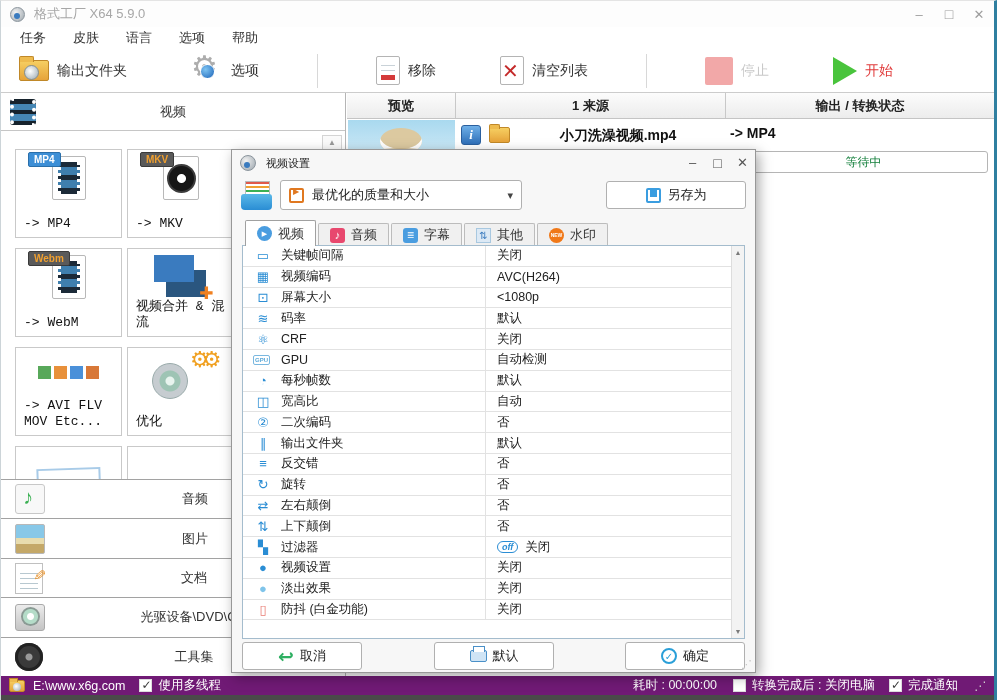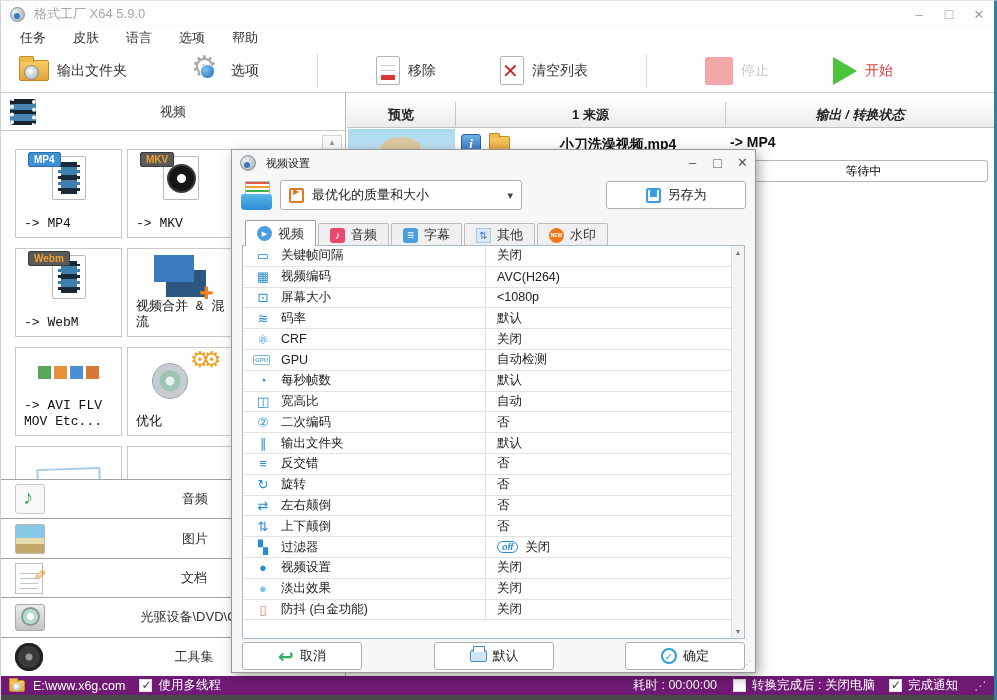--- a/index.html
+++ b/index.html
@@ -72,36 +72,36 @@
   .cat-audio{width:30px;height:30px;background:#f8f8f8;border:1px solid #c8c8c8;border-radius:3px;}
   .cat-audio::before{content:"♪";position:absolute;left:7px;top:1px;font-size:20px;color:#3cb054;}
   .cat-image{width:30px;height:30px;border:1px solid #b8b8b8;border-radius:2px;background:linear-gradient(180deg,#88c8e8 0 45%,#e8dcae 45% 68%,#c4a868 68%);}
   .cat-doc{width:28px;height:31px;background:#fff;border:1px solid #c0c0c0;background-image:repeating-linear-gradient(180deg,transparent 0 4px,#b8c8d0 4px 5px);background-size:18px 22px;background-position:4px 5px;background-repeat:no-repeat;}
   .cat-doc::after{content:"✎";position:absolute;right:-4px;top:2px;color:#e8922a;font-size:15px;transform:rotate(95deg);}
   .cat-disc{width:30px;height:27px;background:linear-gradient(180deg,#ececec,#c4c4c4);border:1px solid #aaa;border-radius:3px;}
   .cat-disc::before{content:"";position:absolute;left:5px;top:2px;width:19px;height:19px;border-radius:50%;background:radial-gradient(circle,#fff 0 3px,#b4dcc8 4px 7px,#8a9a94 8px);}
   .cat-tools{width:28px;height:28px;border-radius:50%;background:radial-gradient(circle,#999 0 3px,#3a3a3a 4px);box-shadow:inset 0 0 0 3px #222;}
   
   .main-area{position:absolute;left:346px;top:92px;right:0;bottom:24px;background:#fff;}
-  .queue-header{display:flex;height:26px;background:linear-gradient(180deg,#fcfcfc,#ececec);border-bottom:1px solid #c4c4c4;margin-top:9px;}
+  .queue-header{display:flex;height:26px;background:linear-gradient(180deg,#fcfcfc,#ececec);border-bottom:1px solid #c4c4c4;}
   .qh-cell{display:flex;align-items:center;justify-content:center;font-size:13px;font-weight:bold;color:#222;border-right:1px solid #c8c8c8;}
   .col-preview{width:109px;}
   .col-source{width:270px;}
-  .col-output{flex:1;border-right:none;font-style:italic;}
+  .col-output{flex:1;border-right:none;}
   .file-row{position:relative;height:56px;}
   .thumb{position:absolute;left:1px;top:1px;width:107px;height:55px;background:linear-gradient(180deg,#a9d9ef,#e3f2fa);overflow:hidden;}
   .thumb::before{content:"";position:absolute;left:32px;top:8px;width:42px;height:26px;border-radius:50%;background:#dcc9a0;box-shadow:inset 0 -5px 0 #fff;}
   .thumb::after{content:"";position:absolute;left:14px;top:28px;width:78px;height:17px;border-radius:50%;background:#cdb98f;}
   .src-cell{position:absolute;left:110px;top:0;width:269px;height:32px;display:flex;align-items:center;}
   .ico-info{width:20px;height:20px;margin-left:4px;border-radius:3px;background:linear-gradient(180deg,#6fb0e8,#2f6fb8);border:1px solid #2a5f9e;color:#fff;font-size:13px;font-weight:bold;font-family:"Liberation Serif","DejaVu Serif",serif;font-style:italic;display:flex;align-items:center;justify-content:center;flex:none;}
   .ico-folder{width:21px;height:16px;margin-left:8px;background:linear-gradient(180deg,#f6cf62,#e6a33a);border:1px solid #c08828;border-radius:2px;position:relative;flex:none;}
   .ico-folder::before{content:"";position:absolute;left:-1px;top:-4px;width:9px;height:4px;background:#eebb4e;border:1px solid #c08828;border-bottom:none;border-radius:2px 2px 0 0;}
   .file-name{flex:1;text-align:center;font-size:14px;font-weight:bold;color:#111;padding-top:2px;}
   .file-target{position:absolute;left:383px;top:6px;font-size:14px;font-weight:bold;color:#111;}
-  .status-box{position:absolute;left:392px;top:32px;width:249px;height:22px;background:#fff;border:1px solid #b5b5b5;border-radius:3px;display:flex;align-items:center;justify-content:center;font-size:12px;color:#000000;}
+  .status-box{position:absolute;left:392px;top:32px;width:249px;height:22px;background:#fff;border:1px solid #b5b5b5;border-radius:3px;display:flex;align-items:center;justify-content:center;font-size:12px;color:#15803d;}
   
   .statusbar{position:absolute;left:0;bottom:5px;right:0;height:19px;background:#701a75;display:flex;align-items:center;color:#fff;font-size:12.5px;padding:0 8px;}
   .statusbar .gap{flex:1;}
   .sb-folder{width:16px;height:12px;background:linear-gradient(180deg,#f6cf62,#e6a33a);border:1px solid #c08828;border-radius:2px;position:relative;margin-right:8px;flex:none;}
   .sb-folder::before{content:"";position:absolute;left:-1px;top:-3px;width:7px;height:3px;background:#eebb4e;border:1px solid #c08828;border-bottom:none;}
   .sb-folder::after{content:"";position:absolute;left:3px;top:2px;width:8px;height:8px;border-radius:50%;background:radial-gradient(circle at 40% 40%,#fff,#9aa8b0);}
   .cb{width:13px;height:13px;background:#fff;border:1px solid #dcdcdc;position:relative;margin:0 6px 0 14px;flex:none;}
   .cb.checked::after{content:"✓";position:absolute;left:1px;top:-2px;color:#3a3a3a;font-size:12px;font-weight:bold;}
   .sb-time{margin-right:2px;}
   .sb-grip{margin-left:16px;color:#cfcfcf;font-size:12px;}

